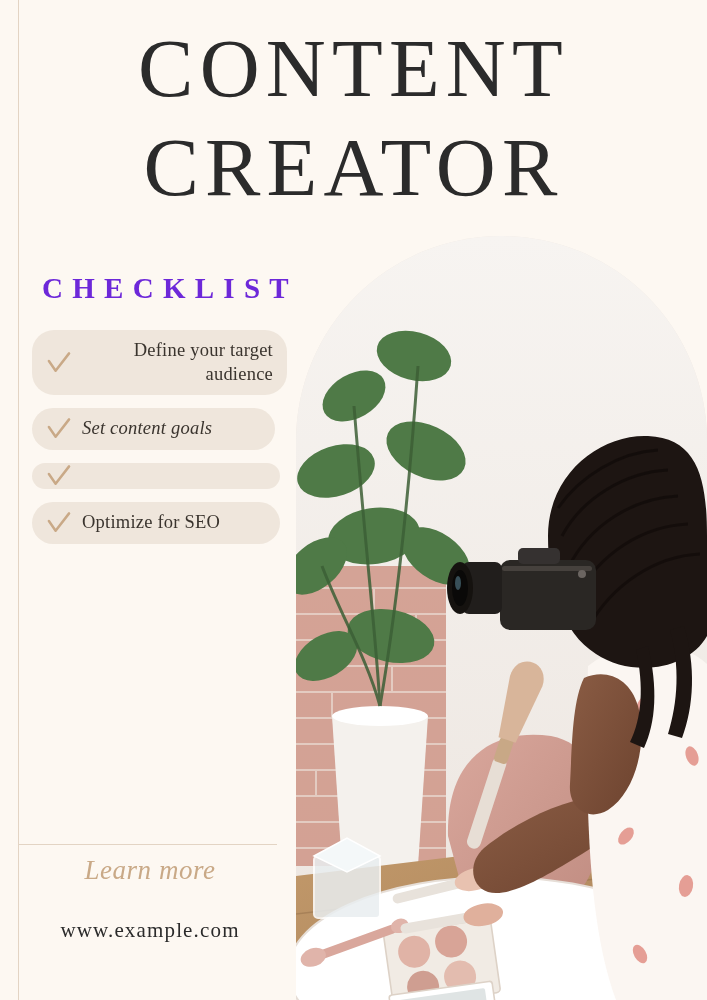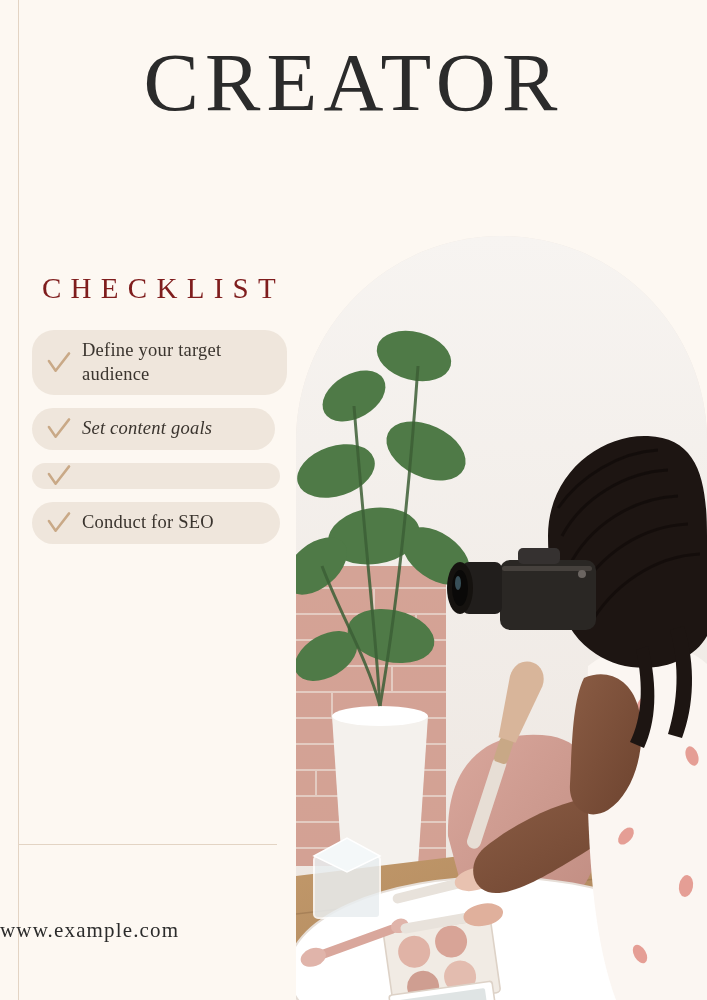--- a/index.html
+++ b/index.html
@@ -66,29 +66,30 @@
   }
 
   
   .checklist-heading {
     position: absolute;
     left: 42px;
     top: 272px;
     font-family: "Liberation Serif", serif;
     font-size: 29px;
     letter-spacing: 0.32em;
-    color: #7f1d1d;
-    font-weight: 400;
+    color: #6d28d9;
+    font-weight: 700;
   }
 
   .checklist {
     position: absolute;
     left: 32px;
     top: 330px;
     width: 258px;
+    text-align: right;
   }
   .check-item {
     position: relative;
     background: #efe6dc;
     border-radius: 22px;
     margin-bottom: 13px;
     padding: 9px 14px 9px 50px;
     min-height: 26px;
     display: flex;
     align-items: center;
@@ -122,21 +123,21 @@
     font-style: italic;
     font-size: 27px;
     color: #c9a987;
     letter-spacing: 0.02em;
   }
   .site-url {
     position: absolute;
     left: 0;
     width: 300px;
     top: 918px;
-    text-align: left;
+    text-align: center;
     font-family: "Liberation Serif", serif;
     font-size: 21px;
     color: #2b2b2b;
     letter-spacing: 0.055em;
   }
 
   
   .photo {
     position: absolute;
     left: 296px;
@@ -152,20 +153,21 @@
 </style>
 </head>
 <body>
 
 <div class="poster">
 
   <div class="left-rule"></div>
   <div class="bottom-rule"></div>
 
   <div class="title-block">
+    <div class="title-line l1">CONTENT</div>
     <div class="title-line l2">CREATOR</div>
   </div>
 
   <div class="checklist-heading">CHECKLIST</div>
 
   <div class="checklist">
 
     <div class="check-item" style="width:255px;">
       <span class="check-mark">
         <svg viewBox="0 0 26 26">
@@ -191,25 +193,26 @@
           </svg>
       </span>
     </div>
 
     <div class="check-item" style="width:248px;">
       <span class="check-mark">
         <svg viewBox="0 0 26 26">
             <path d="M3 11 L10 21 L24 3" fill="none" stroke="#c9a987" stroke-width="2.6" stroke-linecap="round" stroke-linejoin="round"></path>
           </svg>
       </span>
-      <span class="label">Conduct for SEO</span>
+      <span class="label">Optimize for SEO</span>
     </div>
 
   </div>
 
+  <div class="learn-more">Learn more</div>
   <div class="site-url">www.example.com</div>
 
   <div class="photo">
     <svg viewBox="0 0 411 764" preserveAspectRatio="xMidYMid slice">
       <defs>
         <linearGradient id="wallG" x1="0" y1="0" x2="0" y2="1">
           <stop offset="0%" stop-color="#f7f4f1"></stop>
           <stop offset="100%" stop-color="#ece5df"></stop>
         </linearGradient>
         <linearGradient id="skinG" x1="0" y1="0" x2="1" y2="1">

